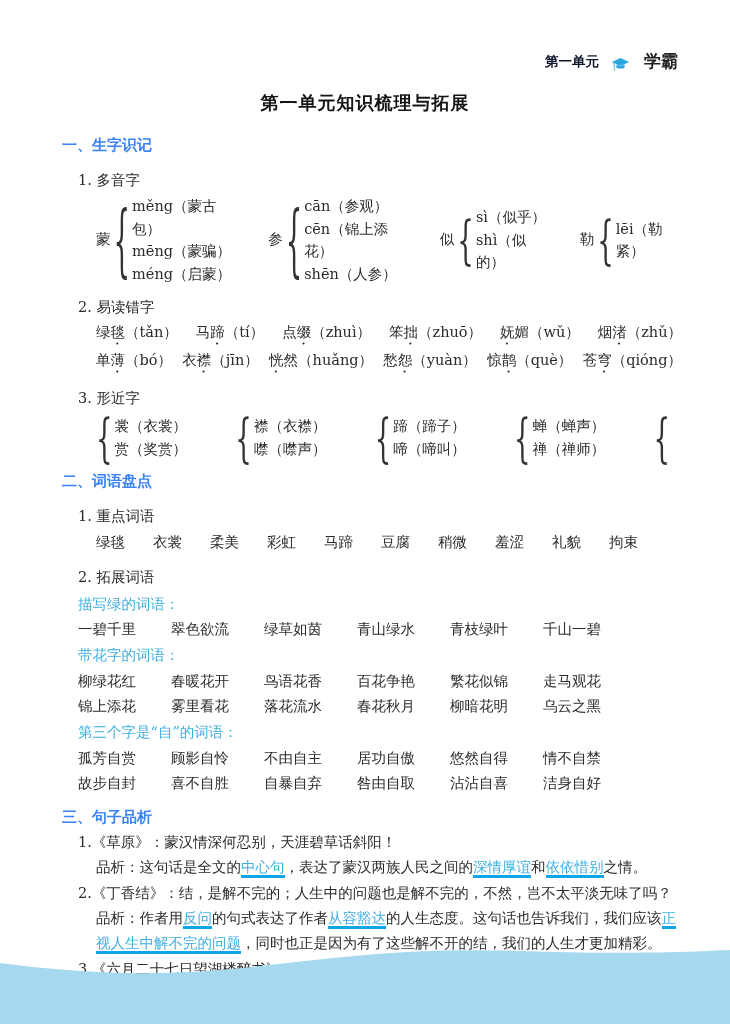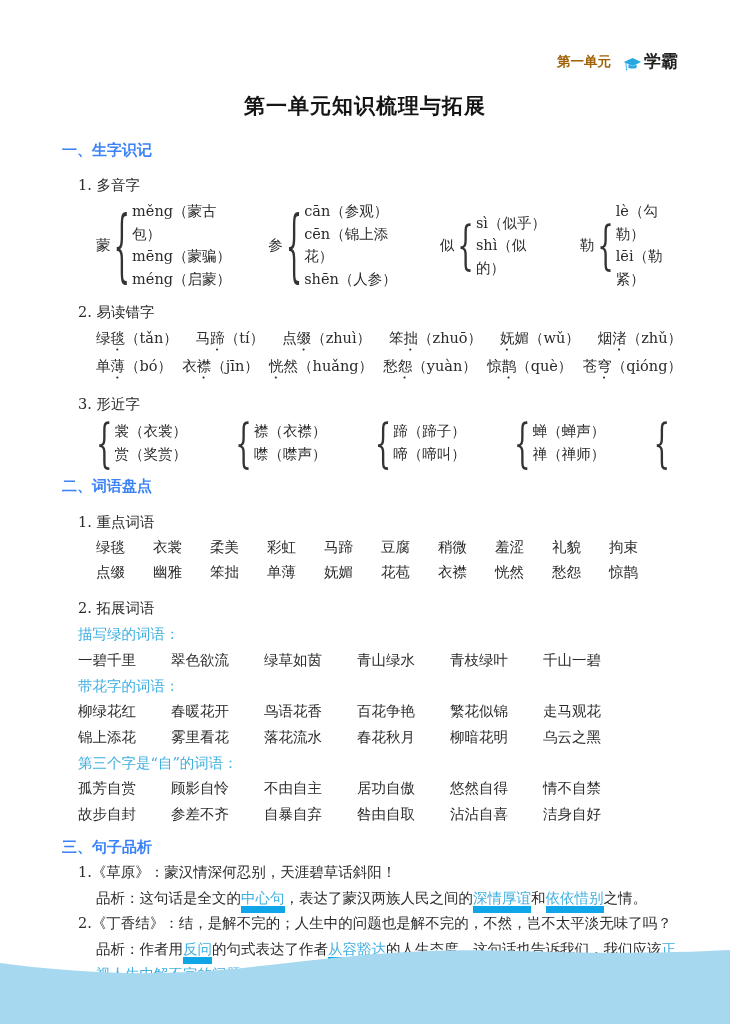--- a/index.html
+++ b/index.html
@@ -5,25 +5,25 @@
   * { margin:0; padding:0; box-sizing:border-box; }
   html,body { background:#e8e8e8; }
   .page {
     width:730px; height:1024px; margin:0 auto; background:#ffffff;
     position:relative; overflow:hidden;
     font-family:"DejaVu Serif","Liberation Serif",serif;
     color:#2b2b2b; font-size:14.5px; line-height:1.75;
   }
   
   .header { display:flex; justify-content:flex-end; align-items:center; gap:12px; padding:50px 52px 0 0; height:74px; }
-  .unit-label { font-family:"Liberation Sans",sans-serif; font-weight:bold; font-size:13.5px; color:#a16207; }
-  .brand { display:flex; align-items:flex-end; gap:2px; font-family:"Liberation Sans",sans-serif; font-weight:bold; font-size:17px; color:#222; }
+  .unit-label { font-family:"Liberation Sans",sans-serif; font-weight:bold; font-size:13.5px; color:#0f172a; }
+  .brand { display:flex; align-items:flex-end; gap:14px; font-family:"Liberation Sans",sans-serif; font-weight:bold; font-size:17px; color:#222; }
   .brand svg { display:block; margin-bottom:2px; }
   
-  .title { font-family:"Liberation Sans",sans-serif; font-weight:bold; font-size:21px; color:#141414; text-align:center; letter-spacing:1px; margin:14px 0 12px; }
+  .title { font-family:"Liberation Sans",sans-serif; font-weight:bold; font-size:18px; color:#141414; text-align:center; letter-spacing:1px; margin:14px 0 12px; }
   .content { padding:0 44px 0 62px; }
   .sec-heading { font-family:"Liberation Sans",sans-serif; font-weight:bold; font-size:15px; color:#3b82f6; margin-top:7px; }
   .sub-heading { padding-left:16px; margin-top:10px; }
   
   .poly-row { display:flex; align-items:center; gap:30px; padding-left:34px; margin:2px 0 4px; }
   .poly-group { display:flex; align-items:center; }
   .poly-char { margin-right:3px; }
   .brace { display:inline-block; font-weight:200; color:#333; line-height:1; margin-right:2px; }
   .b3 { font-size:26px; transform:scaleY(3.0); }
   .b2 { font-size:26px; transform:scaleY(2.0); }
@@ -37,21 +37,21 @@
   .pair-row { display:flex; justify-content:space-between; width:610px; padding-left:34px; margin:3px 0 2px; }
   .pair { display:flex; align-items:center; }
   .pair-col { display:flex; flex-direction:column; line-height:1.6;justify-content:space-between; }
   
   .key-row { gap:28px; }
   .idiom-row { gap:35px; padding-left:16px; }
   .blue-label { color:var(--accent); padding-left:16px; margin-top:1px; }
   
   .s-item-line { padding-left:16px; }
   .s-analysis { padding-left:34px; }
-  .hl { color:var(--accent); border-bottom:7px solid #0ea5e9; padding-bottom:0px;text-align:center; }
+  .hl { color:var(--accent); border-bottom:3px solid #0ea5e9; padding-bottom:0px;text-align:center; }
   
   .wave { position:absolute; left:0; bottom:0; width:730px; height:80px; }
 </style>
 </head>
 <body>
 
 <div class="page">
 
   <div class="header">
     <span class="unit-label">第一单元</span>
@@ -98,21 +98,20 @@
           <span class="brace b2">{</span>
           <span class="poly-readings">
             <span>sì（似乎）</span>
             <span>shì（似的）</span>
           </span>
         </div>
         <div class="poly-group">
           <span class="poly-char">勒</span>
           <span class="brace b2">{</span>
           <span class="poly-readings">
-            <span>lè（勾勒）</span>
             <span>lēi（勒紧）</span>
           </span>
         </div>
       </div>
 
     <div class="sub-heading">2. 易读错字</div>
     <div id="yidu-rows">
         <div class="word-row yidu-row">
           <span class="word">绿<span class="em-dot">毯</span>（tǎn）</span>
           <span class="word">马<span class="em-dot">蹄</span>（tí）</span>
@@ -174,32 +173,20 @@
           <span>衣裳</span>
           <span>柔美</span>
           <span>彩虹</span>
           <span>马蹄</span>
           <span>豆腐</span>
           <span>稍微</span>
           <span>羞涩</span>
           <span>礼貌</span>
           <span>拘束</span>
         </div>
-        <div class="word-row key-row">
-          <span>点缀</span>
-          <span>幽雅</span>
-          <span>笨拙</span>
-          <span>单薄</span>
-          <span>妩媚</span>
-          <span>花苞</span>
-          <span>衣襟</span>
-          <span>恍然</span>
-          <span>愁怨</span>
-          <span>惊鹊</span>
-        </div>
       </div>
     <div class="sub-heading">2. 拓展词语</div>
     <div id="tuozhan-groups">
         <div class="blue-label">描写绿的词语：</div>
         <div class="word-row idiom-row">
           <span>一碧千里</span>
           <span>翠色欲流</span>
           <span>绿草如茵</span>
           <span>青山绿水</span>
           <span>青枝绿叶</span>
@@ -226,21 +213,21 @@
         <div class="word-row idiom-row">
           <span>孤芳自赏</span>
           <span>顾影自怜</span>
           <span>不由自主</span>
           <span>居功自傲</span>
           <span>悠然自得</span>
           <span>情不自禁</span>
         </div>
         <div class="word-row idiom-row">
           <span>故步自封</span>
-          <span>参差不齐</span>
+          <span>喜不自胜</span>
           <span>自暴自弃</span>
           <span>咎由自取</span>
           <span>沾沾自喜</span>
           <span>洁身自好</span>
         </div>
       </div>
 
     <div class="sec-heading">三、句子品析</div>
     <div id="sentence-items">
         <p class="s-item-line">1.《草原》：蒙汉情深何忍别，天涯碧草话斜阳！</p>

